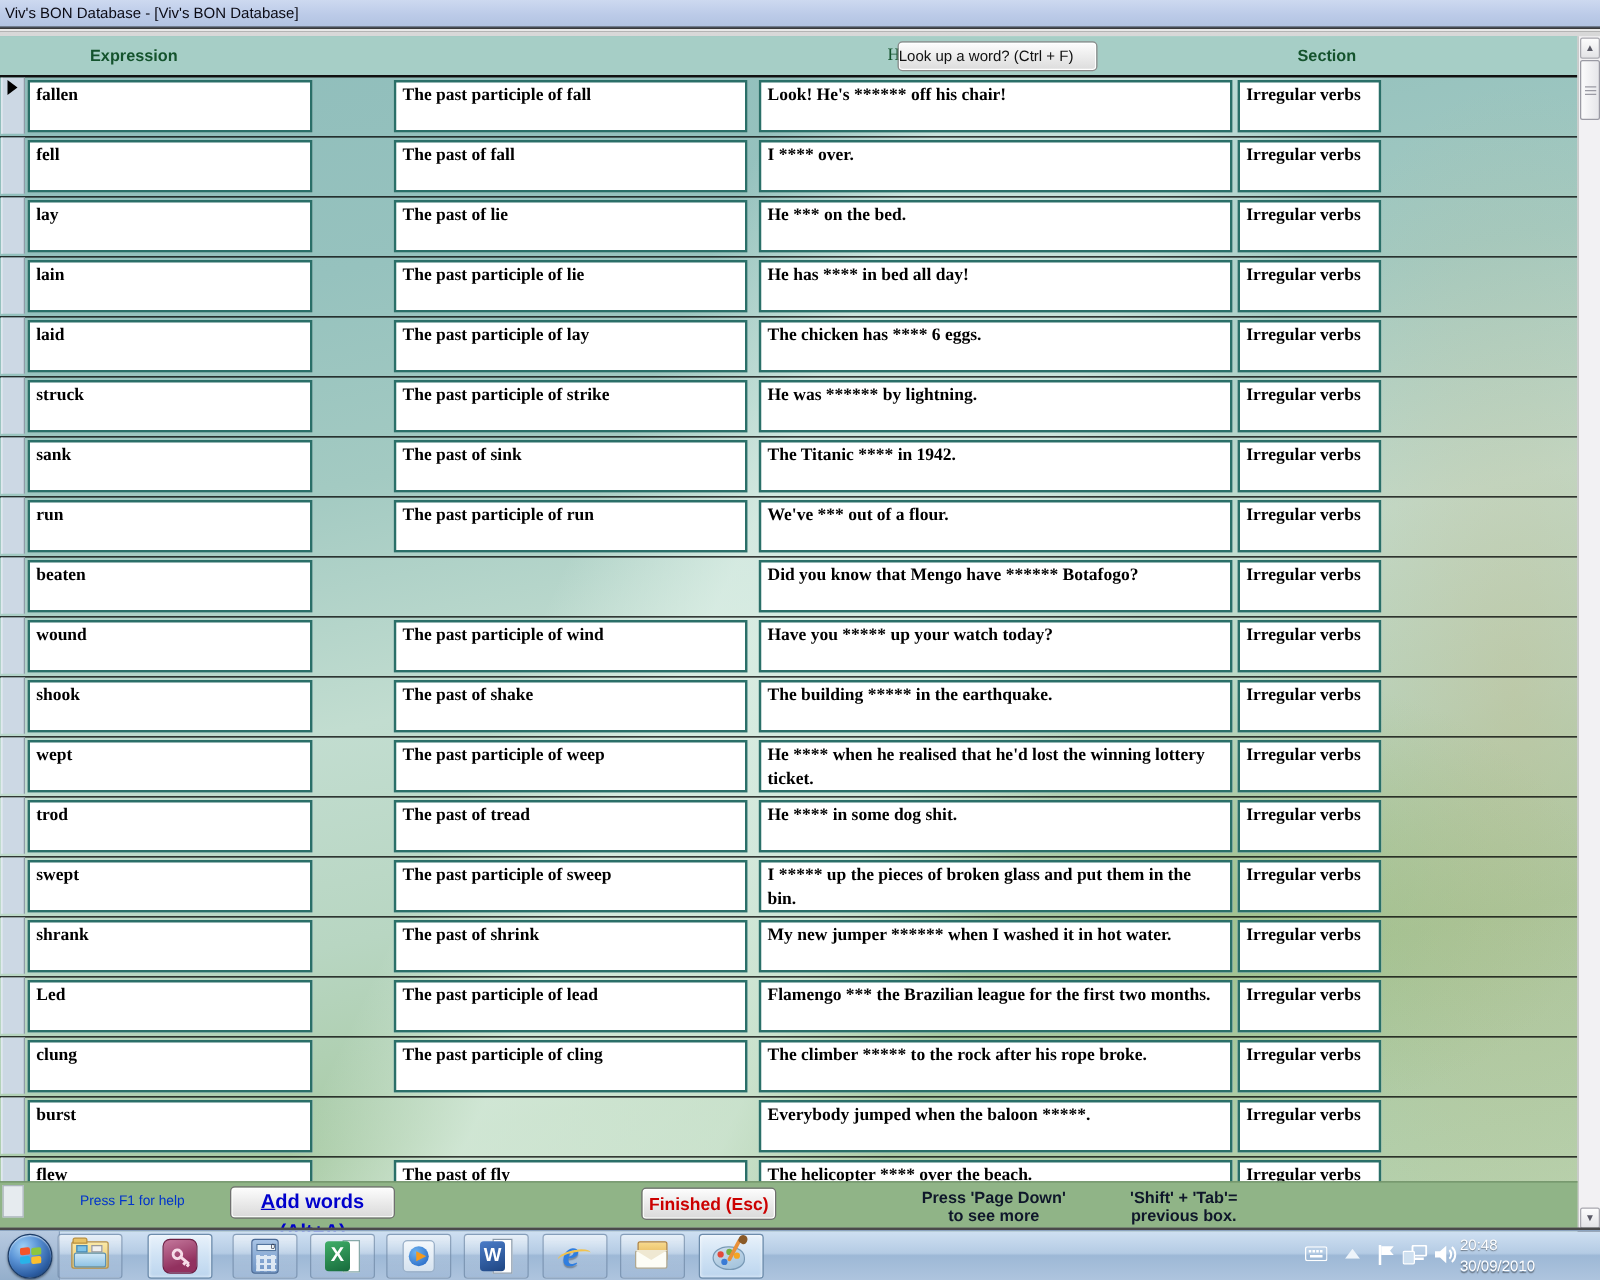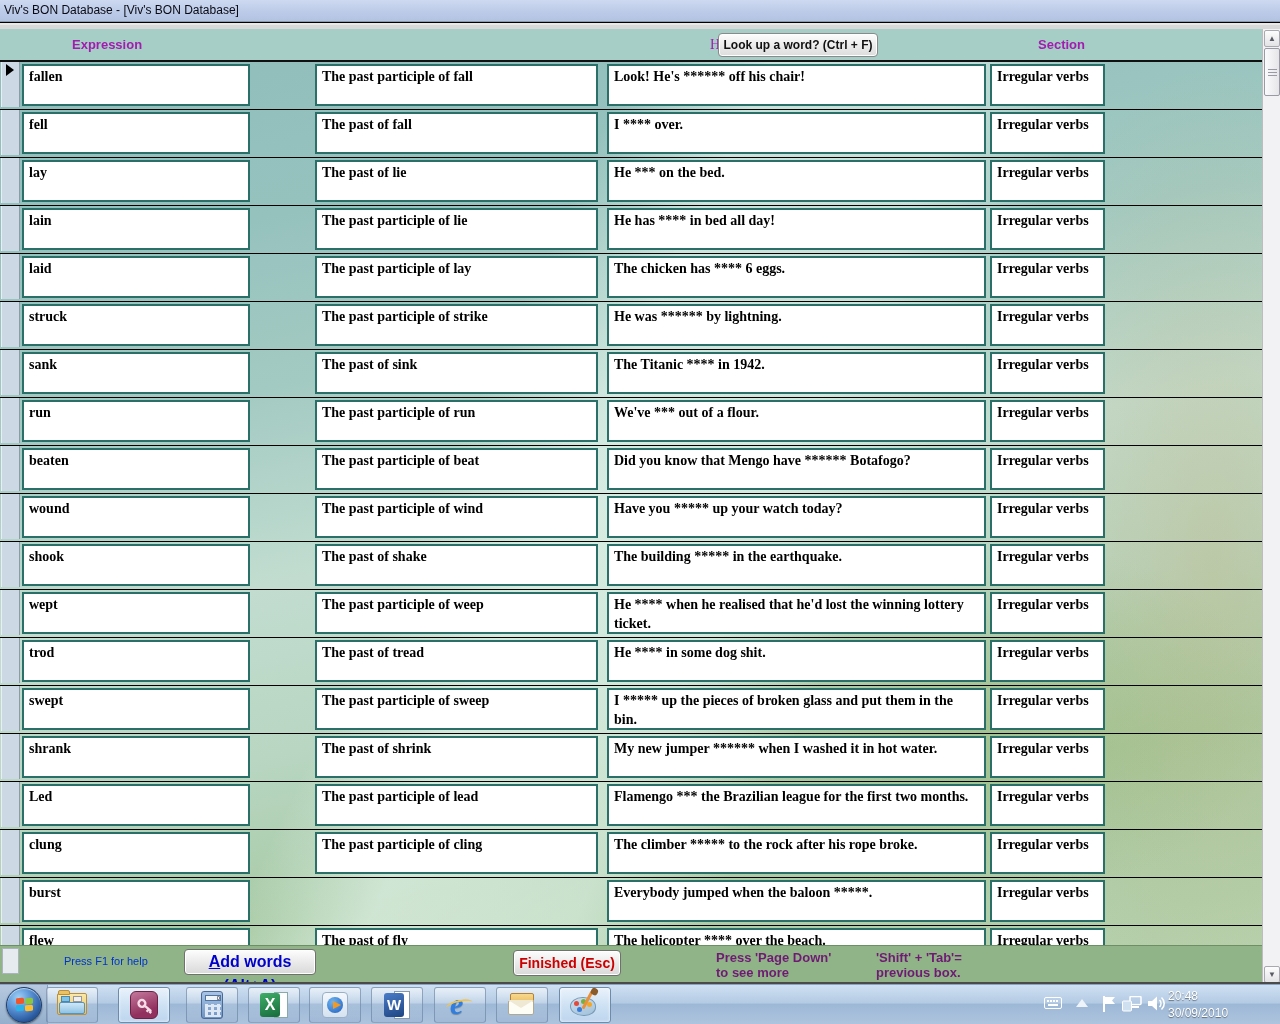--- a/index.html
+++ b/index.html
@@ -20,28 +20,28 @@
     background:
       linear-gradient(115deg, rgba(255,255,255,0) 38%, rgba(228,244,236,.65) 46%, rgba(228,244,236,.55) 58%, rgba(255,255,255,0) 66%),
       radial-gradient(ellipse 420px 260px at 78% 72%, rgba(150,180,110,.45), rgba(150,180,110,0) 70%),
       radial-gradient(ellipse 300px 700px at 96% 55%, rgba(196,176,120,.35), rgba(196,176,120,0) 70%),
       linear-gradient(168deg, #8fbdbb 0%, #96c2be 20%, #a3cac2 34%, #c2ddd0 50%, #b8d6c2 64%, #a8caa4 78%, #b2cfab 92%, #bad3b0 100%);
   }
 
   
   .form-header { position:absolute; top:4px; left:0; width:1262px; height:33px;
     background:#a6cec6; border-bottom:2px solid #111; }
-  .hdr-label { position:absolute; top:8px; font-weight:bold; font-size:13px; color:#a21caf;padding-left:44px; }
+  .hdr-label { position:absolute; top:8px; font-weight:bold; font-size:13px; color:#14532d;padding-left:44px; }
   #hdr-expression { left:28px; }
   #hdr-hint { left:666px; font-family:"Liberation Serif", serif; font-weight:normal; font-size:14px; }
   #hdr-section { left:994px; }
   .lookup-btn { position:absolute; left:718px; top:4px; width:160px; height:24px;
     background:linear-gradient(180deg,#fdfdfd,#e9e9e9 60%, #dcdcdc);
     border:1px solid #8a8a8a; border-radius:4px;
-    font-weight:bold; font-size:12px; color:#111; text-align:center; line-height:22px;
+    font-weight:normal; font-size:12px; color:#111; text-align:left; line-height:22px;
     box-shadow:0 0 0 1px #fff inset; cursor:default; }
 
   
   .rows-viewport { position:absolute; top:37px; left:0; width:1262px; height:885px; overflow:hidden; }
   .row { position:relative; width:1262px; height:48px; border-bottom:1px solid #000; }
   .selector { position:absolute; left:1px; top:0; width:19px; height:45px;
     background:#ccd8e4; border-right:1px solid #8e9aa6; border-left:1px solid #e8eef4; }
   .selector .tri { position:absolute; left:4px; top:2px; width:0; height:0;
     border-left:8px solid #000; border-top:6px solid transparent; border-bottom:6px solid transparent; }
   .cell { position:absolute; top:2px; height:42px; background:#fff; border:2px solid #2a6f68;
@@ -69,22 +69,22 @@
     background:#90b487; border-top:1px solid #6d8f66; }
   .new-rec-stub { position:absolute; left:2px; top:2px; width:17px; height:26px;
     background:#e6ebef; border:1px solid #aab4bc; }
   .help-text { position:absolute; left:64px; top:9px; font-size:11px; color:#0033cc; }
   .footer-btn { position:absolute; height:26px; background:linear-gradient(180deg,#fdfdfd,#e7e7e7 60%, #d9d9d9);
     border:1px solid #707070; border-radius:4px; text-align:center; font-weight:bold;
     box-shadow:0 0 0 1px #fff inset; cursor:default; }
   .add-words { left:172px; top:3px; width:132px; font-size:16px; color:#0000cc; line-height:24px;margin-left:12px; }
   .add-words .ul { text-decoration:underline; }
   .finished  { left:513px; top:4px; width:108px; font-size:14px; color:#cc0000; line-height:24px; }
-  .hint2line { position:absolute; top:4px; font-weight:bold; font-size:13px;
-    color:#701a75; line-height:15px; }
+  .hint2line { position:absolute; top:4px; text-align:center; font-weight:bold; font-size:13px;
+    color:#0f172a; line-height:15px; }
   .pagedown-hint { left:716px; width:158px; }
   .shifttab-hint { left:876px; width:142px; }
   .win-bottom-edge { position:absolute; left:0; bottom:0; width:1280px; height:2px; background:#4a4a4a; }
 
   
   .taskbar { position:absolute; left:0; top:984px; width:1280px; height:40px;
     background:linear-gradient(180deg,#cfe0f2 0%, #b4cbe4 45%, #9db8d6 50%, #aec4de 100%);
     border-top:1px solid #8ba3c0; }
   .start-btn { position:absolute; left:0; top:0; width:48px; height:40px;
     background:linear-gradient(180deg,#b7c9e0,#93aecb); border-right:1px solid #8ba3c0; }
@@ -265,21 +265,20 @@
     <div class="selector"></div>
     <div class="cell expr">run</div>
     <div class="cell hint">The past participle of run</div>
     <div class="cell sent">We've *** out of a flour.</div>
     <div class="cell sect">Irregular verbs</div>
   </div>
 
   <div class="row">
     <div class="selector"></div>
     <div class="cell expr">beaten</div>
-    <div class="cell hint">The past participle of beat</div>
     <div class="cell sent">Did you know that Mengo have ****** Botafogo?</div>
     <div class="cell sect">Irregular verbs</div>
   </div>
 
   <div class="row">
     <div class="selector"></div>
     <div class="cell expr">wound</div>
     <div class="cell hint">The past participle of wind</div>
     <div class="cell sent">Have you ***** up your watch today?</div>
     <div class="cell sect">Irregular verbs</div>

